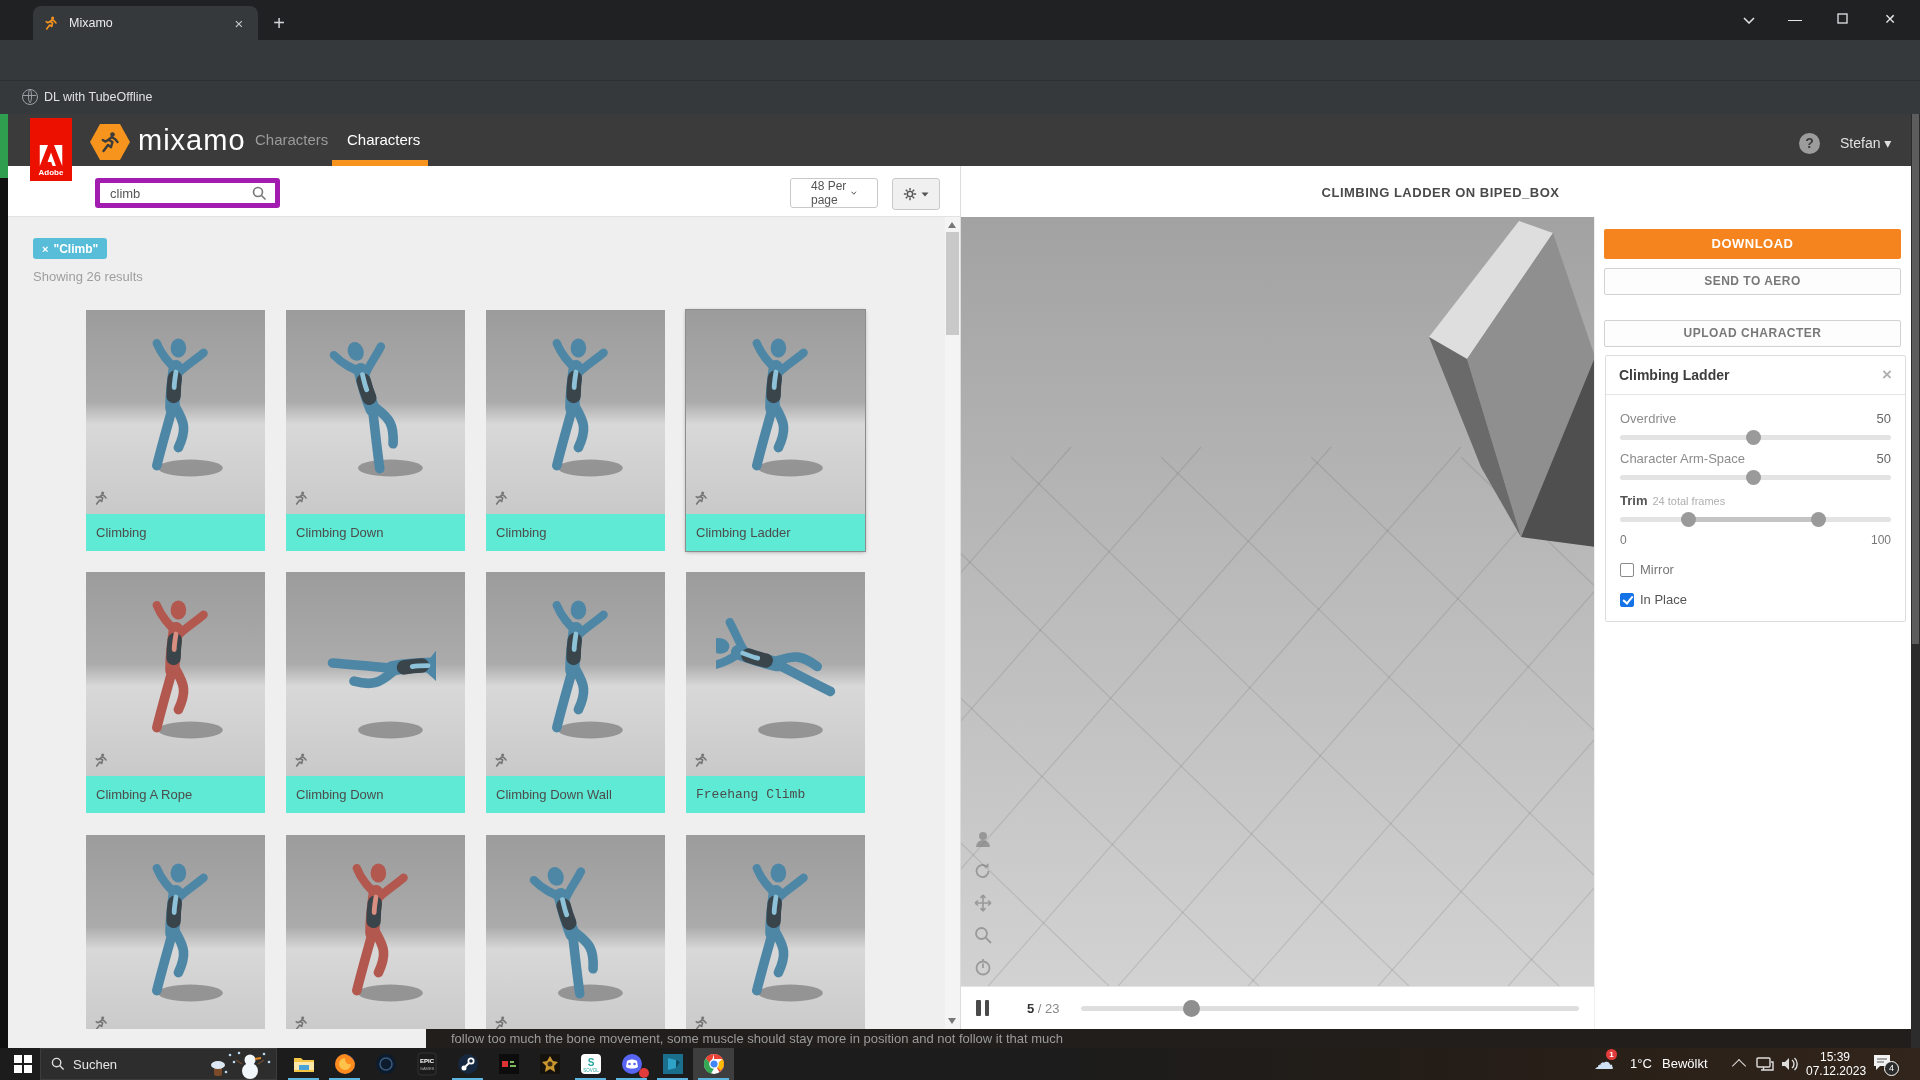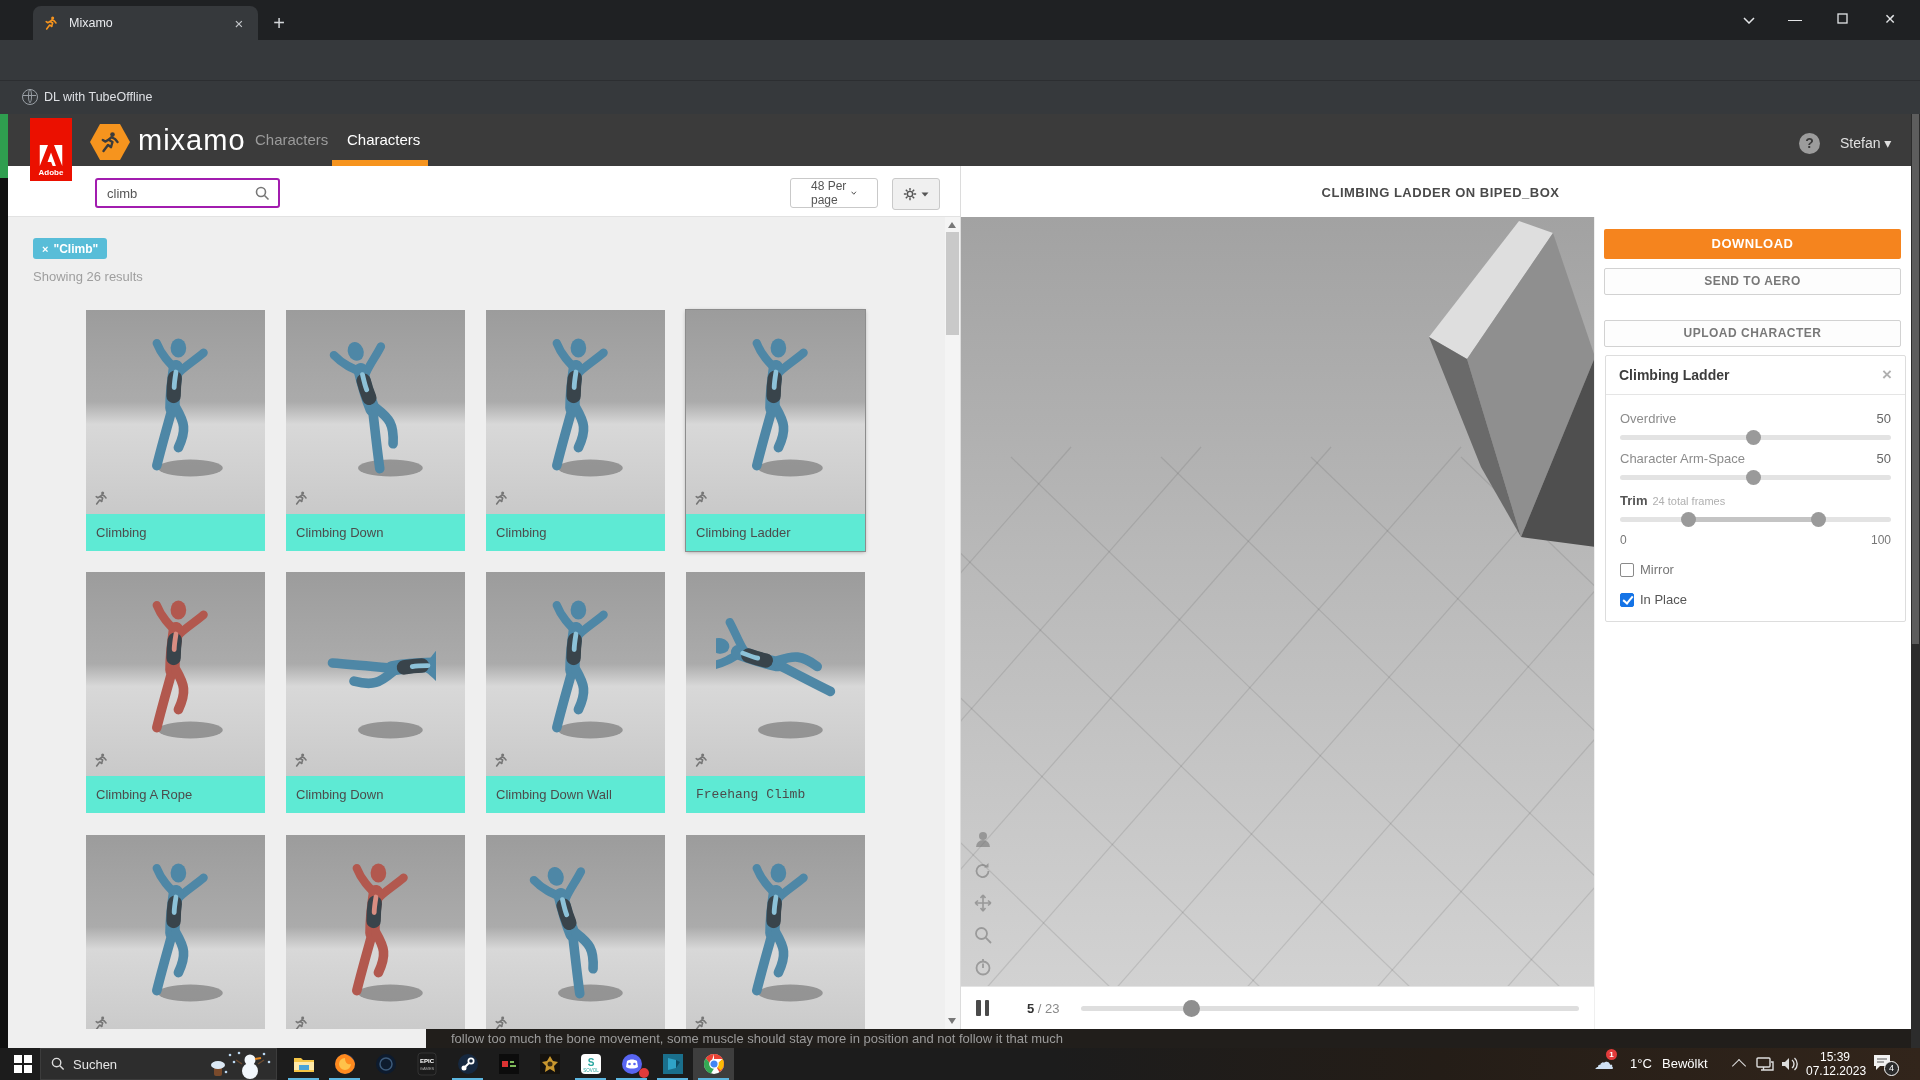--- a/index.html
+++ b/index.html
@@ -38,21 +38,21 @@
        clip-path:polygon(25% 0,75% 0,100% 50%,75% 100%,25% 100%,0 50%);display:flex;align-items:center;justify-content:center;}
   .brand{left:138px;top:124px;color:#fff;font-size:29px;letter-spacing:1px;}
   .nav-item{top:131px;font-size:15px;}
   .nav-underline{left:332px;top:160px;width:96px;height:6px;background:#f6941e;}
   .help-circle{left:1799px;top:133px;width:21px;height:21px;border-radius:50%;background:#9c9c9c;color:#3b3b3b;
                font-size:14px;font-weight:bold;text-align:center;line-height:21px;}
   .user{left:1840px;top:135px;color:#e0e0e0;font-size:14px;}
 
   
   .searchrow{left:0;top:166px;width:960px;height:51px;background:#fff;border-bottom:1px solid #e2e2e2;box-sizing:border-box;}
-  .searchbox{left:95px;top:178px;width:185px;height:30px;border:2px solid #a21caf;border-radius:3px;background:#fff;
+  .searchbox{left:95px;top:178px;width:185px;height:30px;border:5px solid #a21caf;border-radius:3px;background:#fff;
              display:flex;align-items:center;padding:0 8px 0 10px;box-sizing:border-box;}
   .searchval{flex:1;color:#555;font-size:13px;}
   .perpage{left:790px;top:178px;width:88px;height:30px;border:1px solid #c9c9c9;border-radius:3px;background:#fff;
            display:flex;align-items:center;justify-content:space-between;padding:0 20px;box-sizing:border-box;color:#555;font-size:12px;}
   .gearbtn{left:892px;top:178px;width:46px;height:30px;border:1px solid #c9c9c9;border-radius:3px;background:#f0f0f0;
            display:flex;align-items:center;justify-content:center;gap:4px;}
   .titlestrip{left:961px;top:166px;width:959px;height:51px;background:#fff;}
   .viewer-title{width:100%;text-align:center;margin-top:19px;font-size:13px;font-weight:bold;color:#4a4a4a;letter-spacing:.5px;}
   .vdivider{left:960px;top:166px;width:1px;height:863px;background:#dcdcdc;}
 

